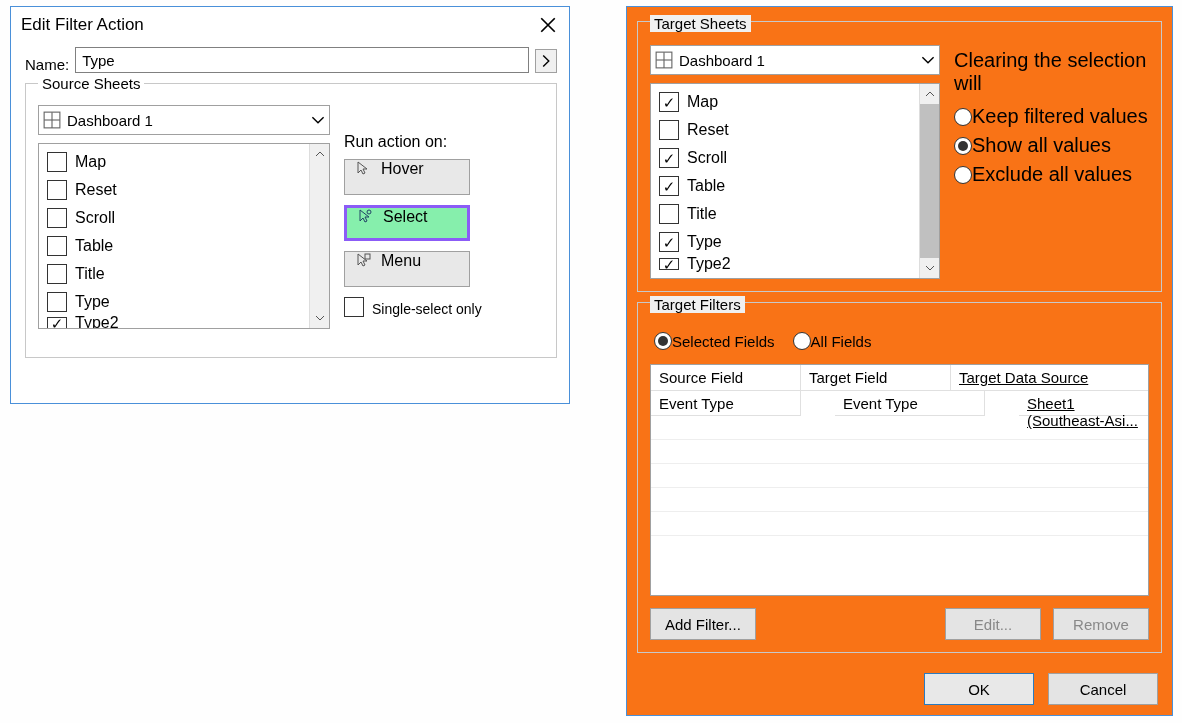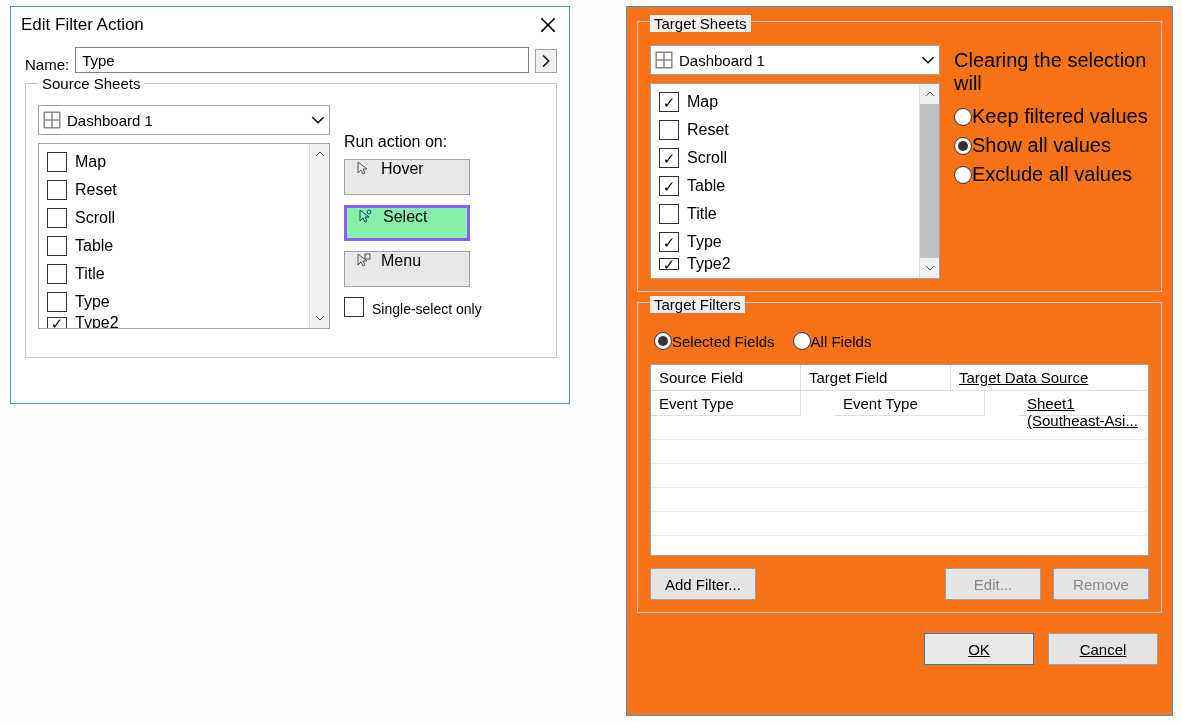--- a/index.html
+++ b/index.html
@@ -190,35 +190,35 @@
     width:18px;height:18px;border:1px solid #333;border-radius:50%;
     display:flex;align-items:center;justify-content:center;background:#fff;
   }
   .radio.selected::after{content:"";width:10px;height:10px;background:#333;border-radius:50%;}
   .listbox2{
     border:1px solid #a0a0a0;background:#fff;height:196px;margin-top:8px;display:flex;
   }
   .thumb2{flex:1;background:#c0c0c0;}
   .filter-radios{display:flex;gap:18px;margin:0 0 8px 4px;}
   .filter-table{
-    border:1px solid #a0a0a0;background:#fff;height:192px;width:100%;
+    border:1px solid #a0a0a0;background:#fff;height:232px;width:100%;
   }
   .ft-head{display:flex;border-bottom:none;}
   .ft-col{flex:1;padding:4px 8px;border-right:1px solid #e0e0e0;border-bottom:1px solid #e0e0e0;font-size:15px;}
   .ft-col:last-child{border-right:none;text-decoration:underline;}
   .ft-body .ft-row{display:flex;height:25px;gap:34px;}
   .ft-body .ft-col{border-top:none;}
   .btn-row{display:flex;justify-content:space-between;margin-top:12px;}
   .btn{
     height:32px;min-width:96px;border:1px solid #a0a0a0;background:#e4e4e4;
     display:flex;align-items:center;justify-content:center;font-size:15px;
     cursor:pointer;padding:0 14px;
   }
   .btn.disabled{color:#888;}
-  .ok-cancel{display:flex;justify-content:flex-end;gap:14px;padding:10px 14px 12px 0;text-decoration:underline;}
+  .ok-cancel{display:flex;justify-content:flex-end;gap:14px;padding:10px 14px 12px 0;}
   .btn.primary{border:1px solid #2b7bbf;background:#e8e8e8;}
   .thumb-track{flex:1;display:flex;flex-direction:column;}
   .thumb-track .spacer{flex:1;}
   .ft-empty{height:24px;border-bottom:1px solid #eee;}
 </style>
 </head>
 <body>
 
 <div class="dialog dialog-left">
   <div class="titlebar">

